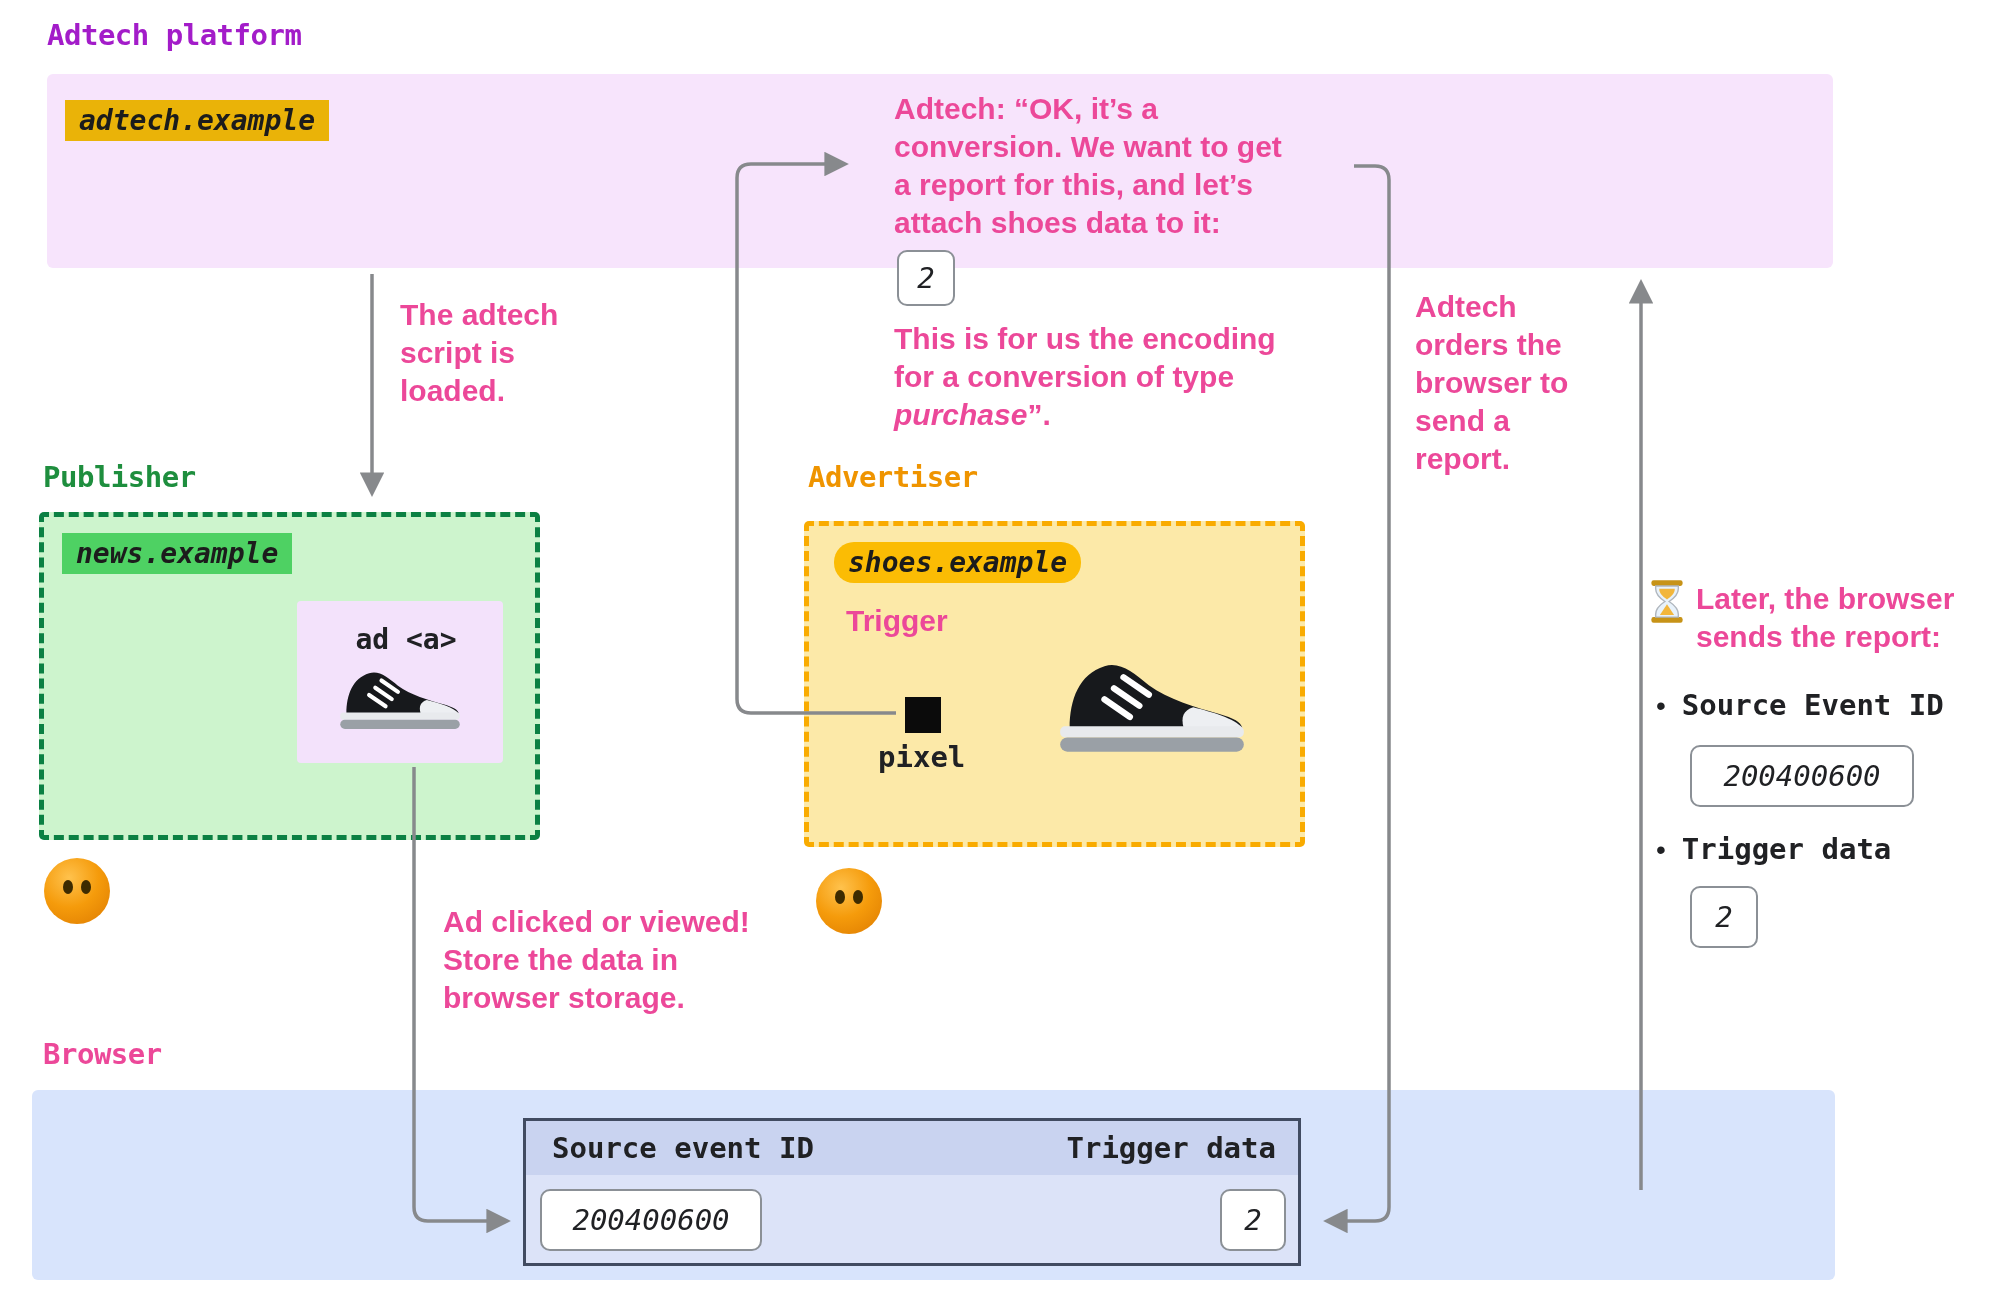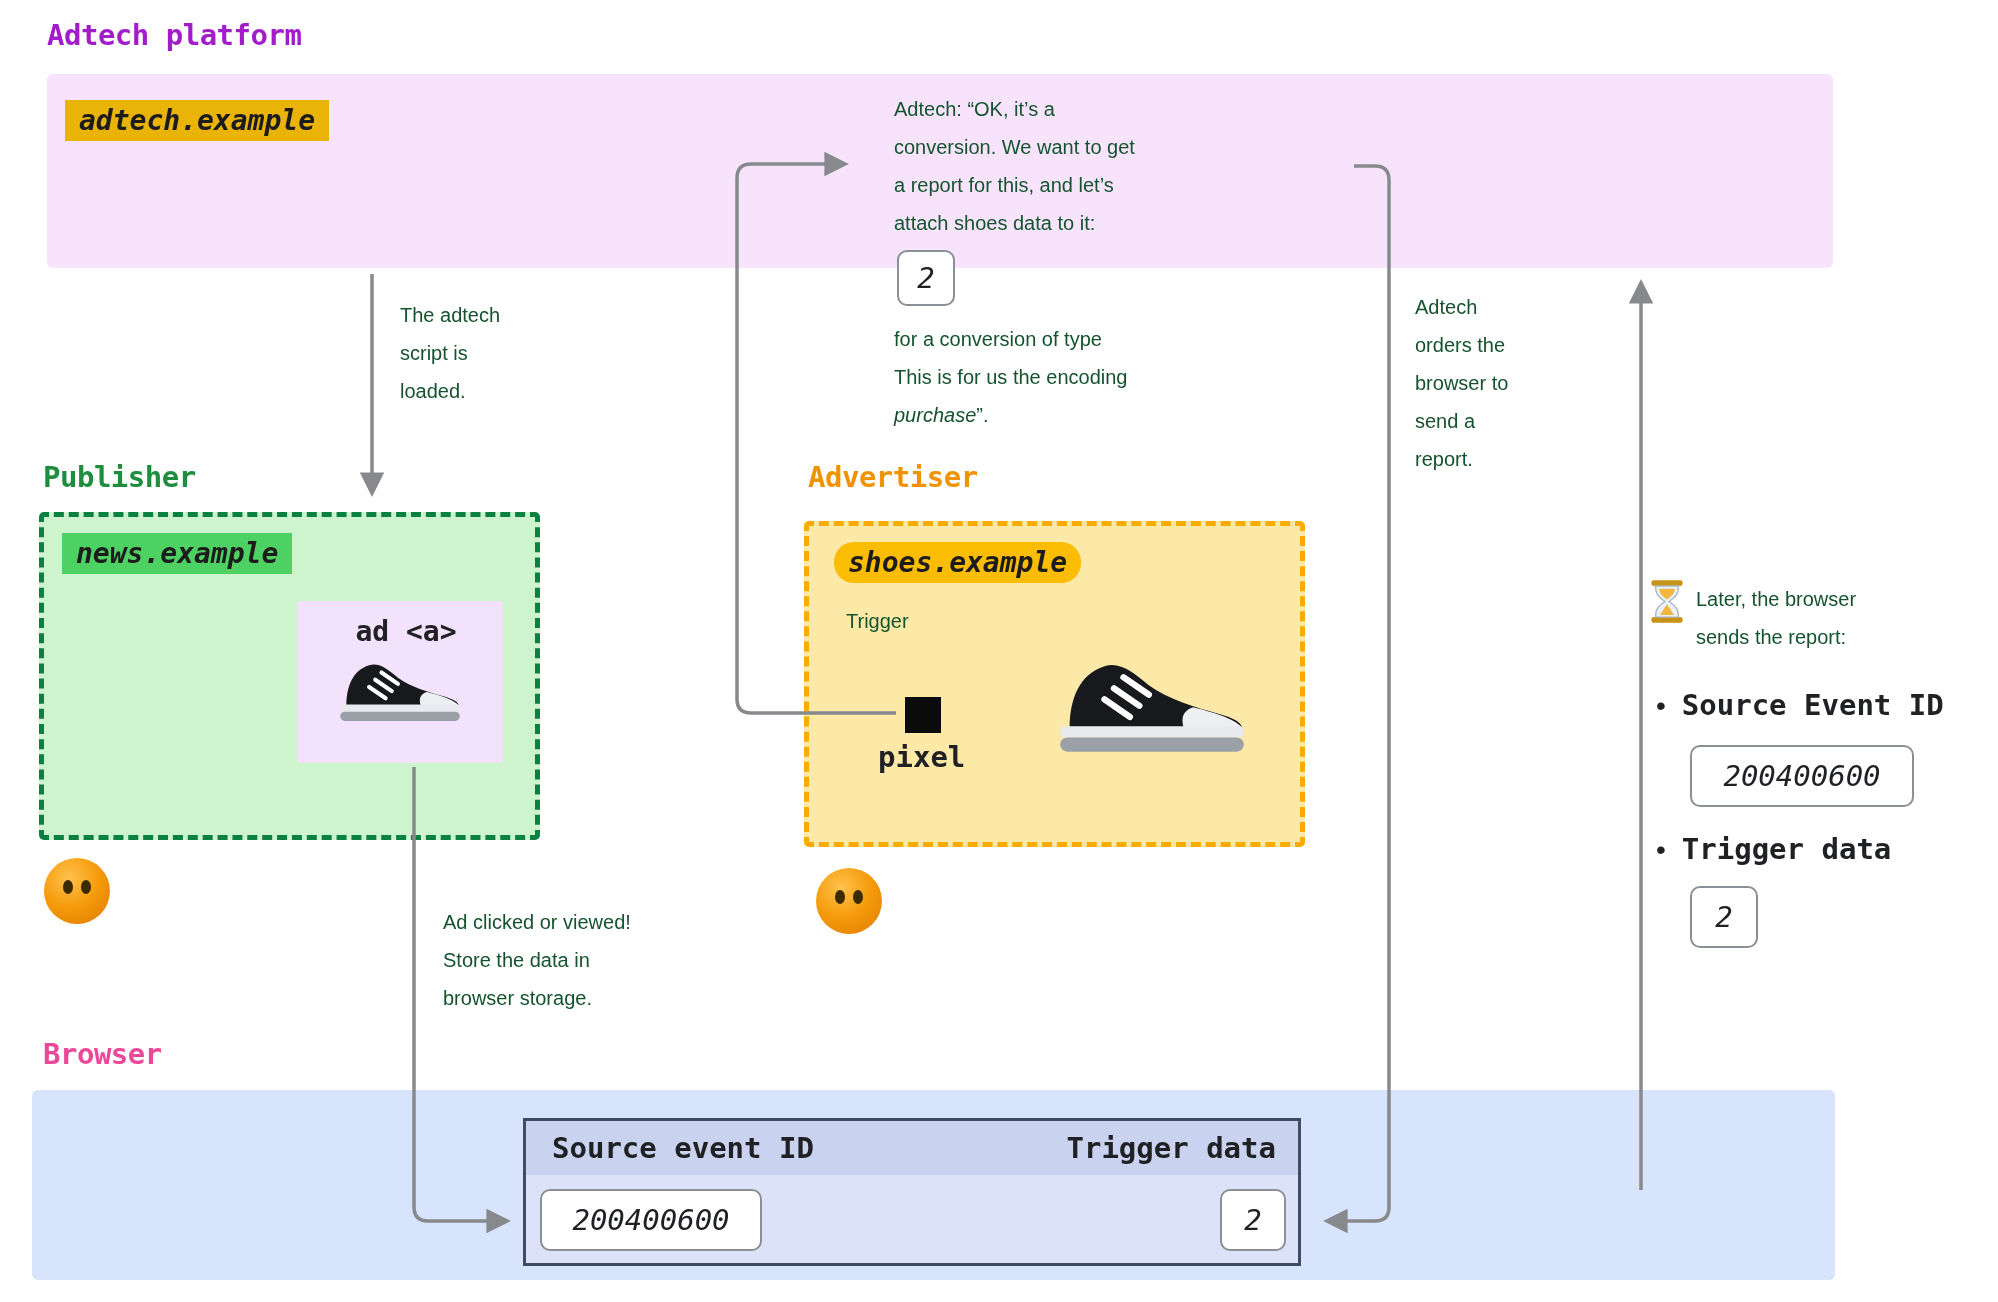--- a/index.html
+++ b/index.html
@@ -12,41 +12,41 @@
     overflow:hidden;
   }
   .abs { position:absolute; }
   .zone-label { font:700 29px "DejaVu Sans Mono", monospace; letter-spacing:-0.5px; }
   .chip {
     display:inline-block;
     font:italic 700 28px "DejaVu Sans Mono", monospace;
     color:#1c1c1c;
     padding:4px 14px;
   }
-  .sans { font-size:20px; line-height:38px; color:#14532d; }
+  .sans { font-size:30px; line-height:38px; color:#ec4899;font-weight:bold; }
   .mono-b { font:700 29px "DejaVu Sans Mono", monospace; color:#202124; }
   .vbox {
     background:#ffffff;
     border:2px solid #8b9096;
     border-radius:10px;
     display:flex; align-items:center; justify-content:center;
     font:italic 29px "DejaVu Sans Mono", monospace;
     color:#202124;
   }
 
   
   #adtech-label { left:47px; top:18px; color:#a31cc9; }
   #adtech-band { left:47px; top:74px; width:1786px; height:194px; background:#f7e4fc; border-radius:6px; }
   #adtech-chip { left:65px; top:100px; background:#eab308; }
 
   #publisher-label { left:43px; top:460px; color:#1e8e3e; }
   #publisher-box { left:39px; top:512px; width:501px; height:328px; background:#cdf4cd; border:5px dashed #0b8043; border-radius:5px; }
   #news-chip { left:62px; top:533px; background:#4ed163; }
   #ad-box { left:297px; top:601px; width:206px; height:162px; background:#f3e2fb; border-radius:4px; text-align:center; }
-  #ad-label { display:block; margin-top:14px; font:700 28px "DejaVu Sans Mono", monospace;padding-left:12px; }
+  #ad-label { display:block; margin-top:22px; font:700 28px "DejaVu Sans Mono", monospace;padding-left:12px; }
   #ad-sneaker { width:124px; height:68px; margin-top:6px; }
   #face-publisher { left:44px; top:858px; }
 
   #advertiser-label { left:808px; top:460px; color:#ef9400; }
   #advertiser-box { left:804px; top:521px; width:501px; height:326px; background:#fce9a8; border:5px dashed #f9ab00; border-radius:5px; }
   #shoes-chip { left:834px; top:542px; background:#fbbc04;border-radius:20px; }
   #checkout-label { left:846px; top:602px; }
   #pixel-square { left:905px; top:697px; width:36px; height:36px; background:#0b0b0b; }
   #pixel-label { left:878px; top:740px; }
   #adv-sneaker { left:1057px; top:648px; width:190px; height:106px; }
@@ -138,22 +138,22 @@
 </div>
 
 <div class="abs sans" id="quote1">
   <div>Adtech: “OK, it’s a</div>
   <div>conversion. We want to get</div>
   <div>a report for this, and let’s</div>
   <div>attach shoes data to it:</div>
 </div>
 <div class="abs vbox" id="quote1-value">2</div>
 <div class="abs sans" id="quote2">
+  <div>This is for us the encoding</div>
   <div>for a conversion of type</div>
-  <div>This is for us the encoding</div>
   <div><span class="italic">purchase</span><span>”.</span></div>
 </div>
 
 <div class="abs sans" id="orders-text">
   <div>Adtech</div>
   <div>orders the</div>
   <div>browser to</div>
   <div>send a</div>
   <div>report.</div>
 </div>

